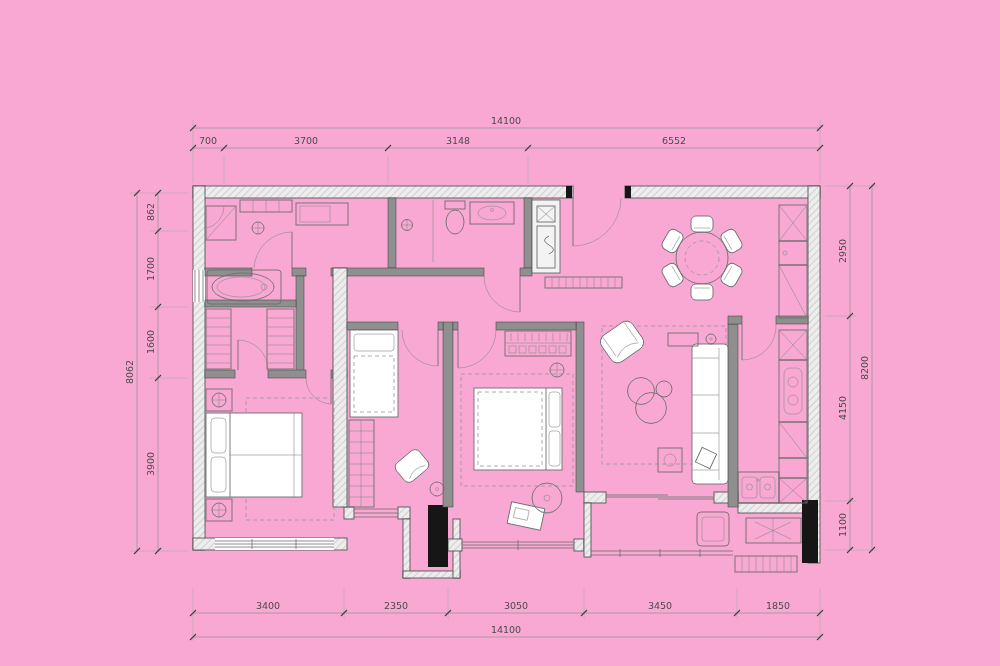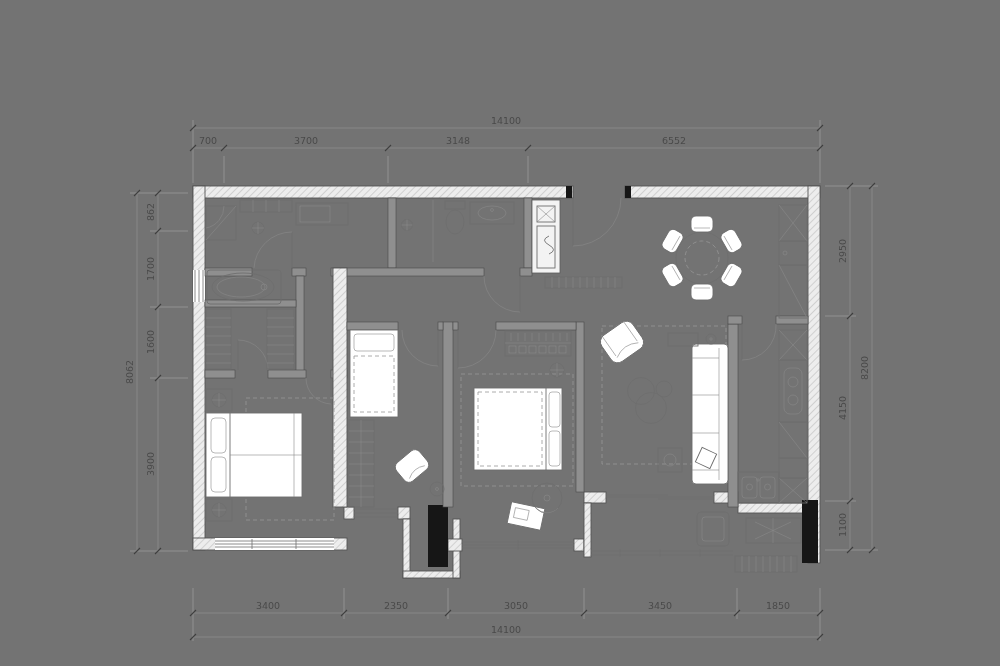--- a/index.html
+++ b/index.html
@@ -1,16 +1,16 @@
 <!DOCTYPE html>
 <html><head>
 <meta charset="utf-8">
 <style>
   html,body{margin:0;padding:0;background:#ffffff;}
-  .stage{position:relative;width:1000px;height:666px;background:#737373;overflow:hidden;
+  .stage{position:relative;width:1000px;height:666px;background:#f9a8d4;overflow:hidden;
          font-family:"DejaVu Sans",sans-serif;}
   svg{display:block;}
   .w-ext{fill:url(#hatch);stroke:#555555;stroke-width:0.9;}
   .w-int{fill:#8f8f8f;stroke:#4a4a4a;stroke-width:0.6;}
   .w-lite{fill:#f3f3f3;stroke:#5a5a5a;stroke-width:0.8;}
   .furn{fill:none;stroke:#6e6e6e;stroke-width:0.9;}
   .furnw{fill:#ffffff;stroke:#6e6e6e;stroke-width:0.9;}
   .thin{fill:none;stroke:#8a8a8a;stroke-width:0.6;}
   .dash{fill:none;stroke:#979797;stroke-width:0.8;stroke-dasharray:4 3;}
   .dim{stroke:#8f8f8f;stroke-width:0.7;fill:none;}

